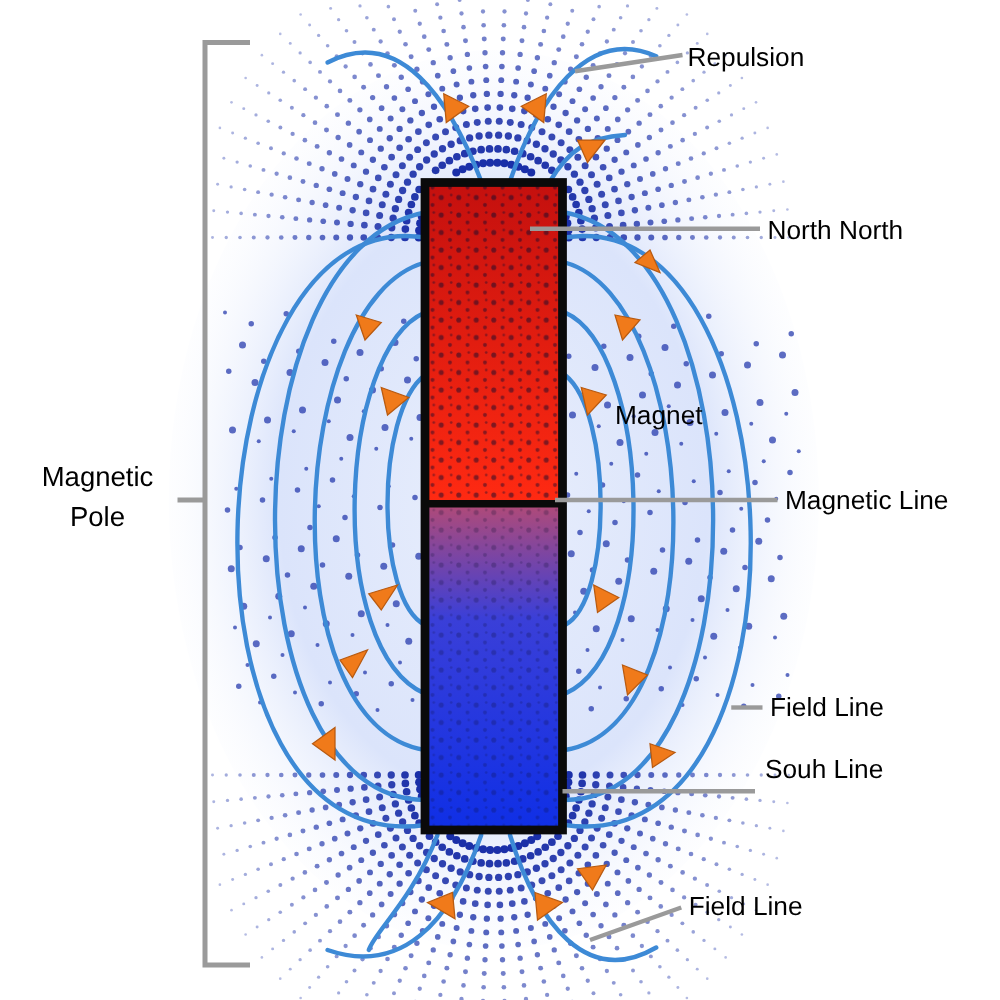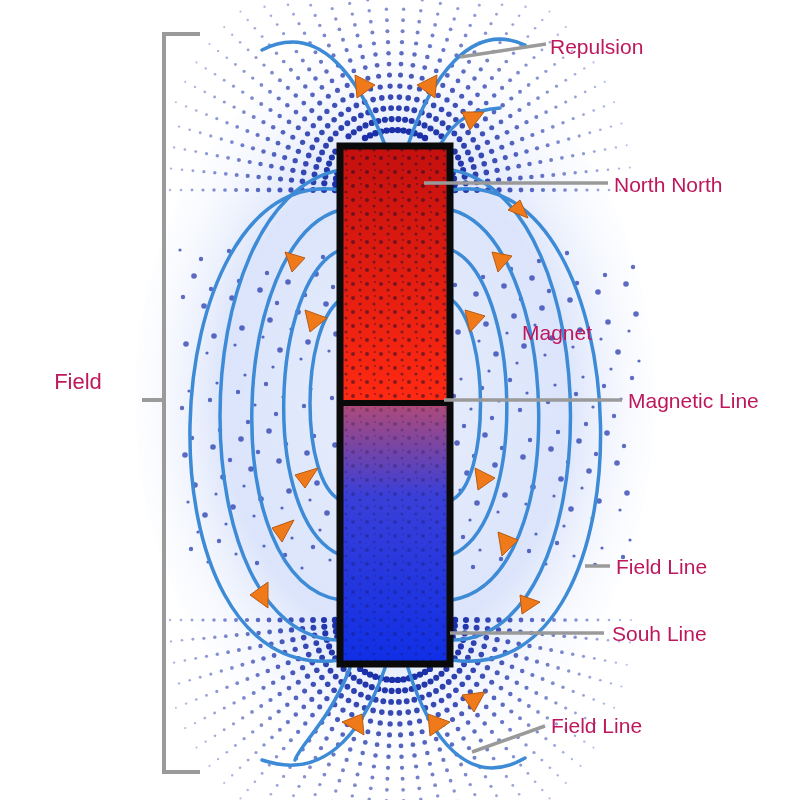--- a/index.html
+++ b/index.html
@@ -1,19 +1,19 @@
 <!DOCTYPE html>
 <html><head>
 <meta charset="utf-8">
 <style>
   html, body { margin:0; padding:0; background:#ffffff; }
   body { width:800px; height:800px; position:relative; overflow:hidden;
          font-family:"Liberation Sans", sans-serif; }
   #diagram { position:absolute; left:0; top:0; width:800px; height:800px; }
-  .label { position:absolute; font-size:21px; color:#be185d; white-space:nowrap; line-height:1; }
+  .label { position:absolute; font-size:21px; color:#000000; white-space:nowrap; line-height:1; }
   .label.left { text-align:center; font-size:22px; line-height:32px; }
 </style>
 </head>
 <body>
 
 <svg id="diagram" viewBox="0 0 800 800" xmlns="http://www.w3.org/2000/svg">
   <defs>
     <radialGradient id="haze" cx="50%" cy="50%" r="55%">
       <stop offset="0%" stop-color="#e8eefc"></stop>
       <stop offset="60%" stop-color="#dbe4fb"></stop>
@@ -1417,20 +1417,21 @@
     <line x1="424" y1="183" x2="608" y2="183"></line>
     <line x1="444" y1="400" x2="622" y2="400"></line>
     <line x1="585" y1="566" x2="610" y2="566"></line>
     <line x1="450" y1="633" x2="604" y2="633"></line>
     <line x1="472" y1="752" x2="545" y2="726"></line>
   </g>
 </svg>
 
 <div class="label" style="left:550px; top:36px;">Repulsion</div>
 <div class="label" style="left:614px; top:174px;">North North</div>
-<div class="label" style="left:522px; top:322px;">Magnet</div>
+<div class="label" style="left:492px; top:322px;">Magnet</div>
 <div class="label" style="left:628px; top:390px;">Magnetic Line</div>
 <div class="label" style="left:616px; top:556px;">Field Line</div>
-<div class="label" style="left:612px; top:623px;">Souh Line</div>
+<div class="label" style="left:612px; top:605px;">Souh Line</div>
 <div class="label" style="left:551px; top:715px;">Field Line</div>
 <div class="label left" style="left:14px; top:366px; width:128px;">
-  <div>Field</div>
+  <div>Magnetic</div>
+  <div>Pole</div>
 </div>
 
 </body></html>

